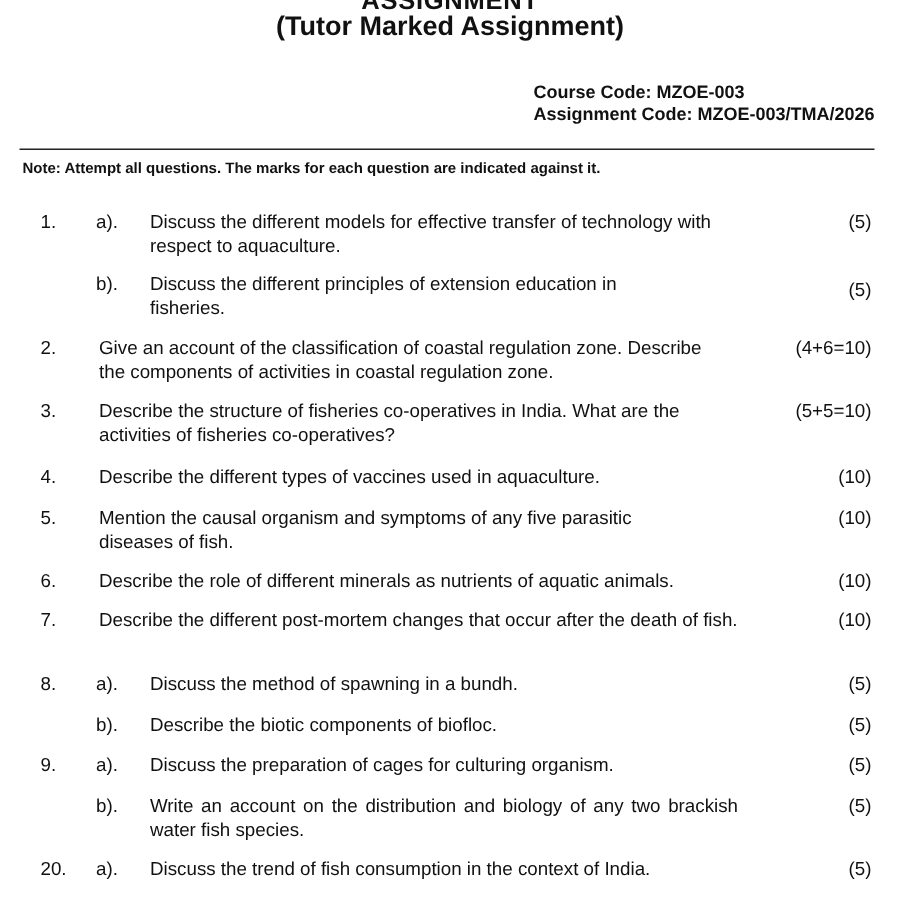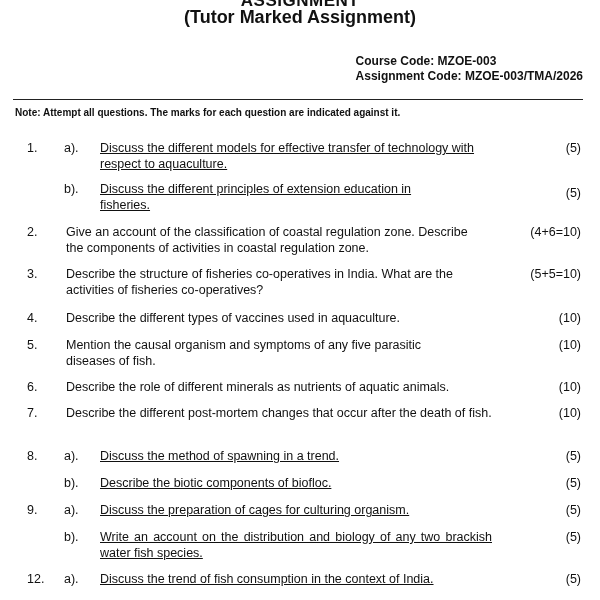--- a/index.html
+++ b/index.html
@@ -25,21 +25,21 @@
   }
   .note {
     position: absolute; left: 15px; top: 107px;
     font-weight: bold; font-size: 10px;
   }
   .q { position: absolute; left: 0; width: 600px; font-size: 12.5px; line-height: 16px; }
   .num { position: absolute; left: 27px; }
   .sub { position: absolute; left: 64px; }
   .text { position: absolute; width: 430px; }
   .text.main { left: 66px; }
-  .text.subtext { left: 100px; width: 392px; text-decoration: underline; }
+  .text.subtext { left: 100px; width: 392px; }
   .text.justify { text-align: justify; text-align-last: left; }
   .marks { position: absolute; right: 19px; text-align: right; }
 </style>
 </head>
 <body>
 
 <div class="title-top">ASSIGNMENT</div>
 <div class="subtitle">(Tutor Marked Assignment)</div>
 
 <div class="codes">
@@ -97,21 +97,21 @@
 
 <div class="q" style="top:405px">
   <span class="num">7.</span>
   <span class="text main">Describe the different post-mortem changes that occur after the death of fish.</span>
   <span class="marks">(10)</span>
 </div>
 
 <div class="q" style="top:448px">
   <span class="num">8.</span>
   <span class="sub">a).</span>
-  <span class="text subtext">Discuss the method of spawning in a trend.</span>
+  <span class="text subtext">Discuss the method of spawning in a bundh.</span>
   <span class="marks">(5)</span>
 </div>
 
 <div class="q" style="top:475px">
   <span class="num"></span>
   <span class="sub">b).</span>
   <span class="text subtext">Describe the biotic components of biofloc.</span>
   <span class="marks">(5)</span>
 </div>
 
@@ -123,17 +123,17 @@
 </div>
 
 <div class="q" style="top:529px">
   <span class="num"></span>
   <span class="sub">b).</span>
   <span class="text subtext justify">Write an account on the distribution and biology of any two brackish water fish species.</span>
   <span class="marks">(5)</span>
 </div>
 
 <div class="q" style="top:571px">
-  <span class="num">12.</span>
+  <span class="num">20.</span>
   <span class="sub">a).</span>
   <span class="text subtext">Discuss the trend of fish consumption in the context of India.</span>
   <span class="marks">(5)</span>
 </div>
 
 </body></html>

